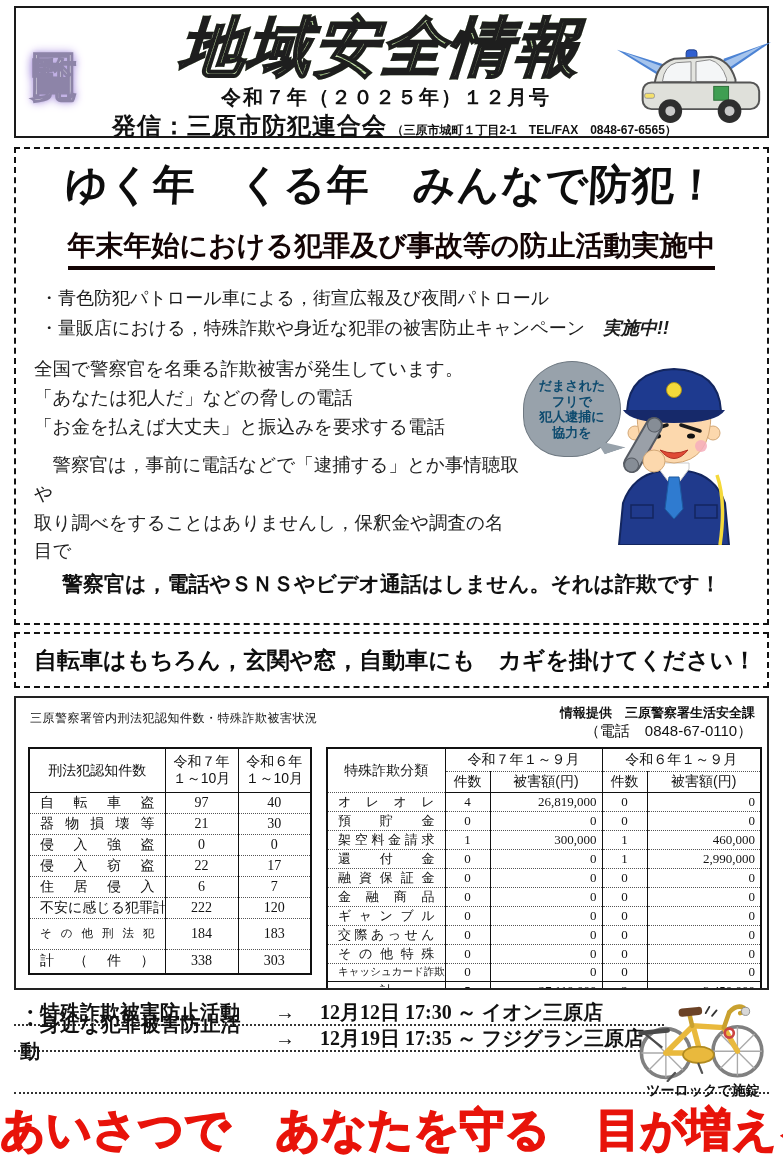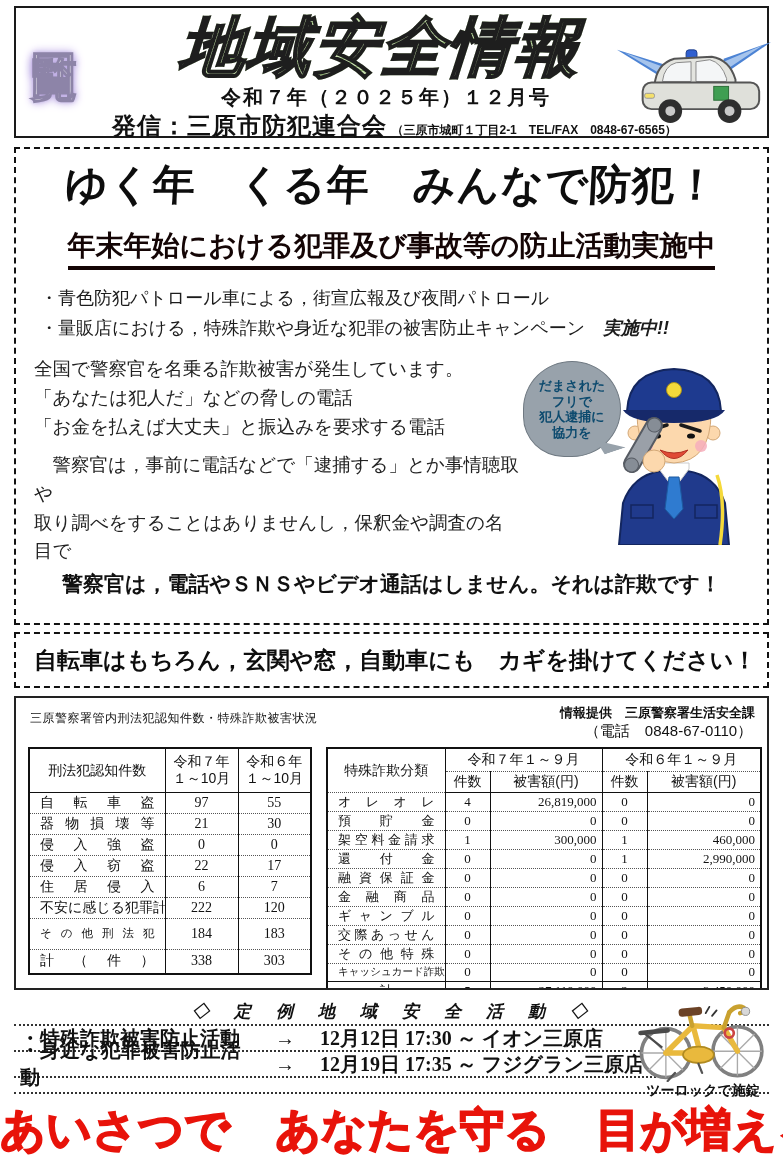--- a/index.html
+++ b/index.html
@@ -219,21 +219,21 @@
             <th>令和７年
 １～10月</th>
             <th>令和６年
 １～10月</th>
           </tr>
         </thead>
         <tbody>
             <tr>
               <td class="label">自転車盗</td>
               <td class="num">97</td>
-              <td class="num">55</td>
+              <td class="num">40</td>
             </tr>
             <tr>
               <td class="label">器物損壊等</td>
               <td class="num">21</td>
               <td class="num">30</td>
             </tr>
             <tr>
               <td class="label">侵入強盗</td>
               <td class="num">0</td>
               <td class="num">0</td>
@@ -364,23 +364,20 @@
               <td class="amount">27,119,000</td>
               <td class="count">2</td>
               <td class="amount">3,450,000</td>
             </tr>
           </tbody>
       </table>
     </div>
   </section>
 
   <section class="activities">
-    <div class="act-heading-wrap">
-      <span class="act-heading">◇　定　例　地　域　安　全　活　動　◇</span>
-    </div>
     <div class="act-item">
       <span class="name">・特殊詐欺被害防止活動</span>
       <span class="arrow">→</span>
       <span class="sched">12月12日 17:30 ～ イオン三原店</span>
     </div>
     <div class="act-item">
       <span class="name">・身近な犯罪被害防止活動</span>
       <span class="arrow">→</span>
       <span class="sched">12月19日 17:35 ～ フジグラン三原店</span>
     </div>

